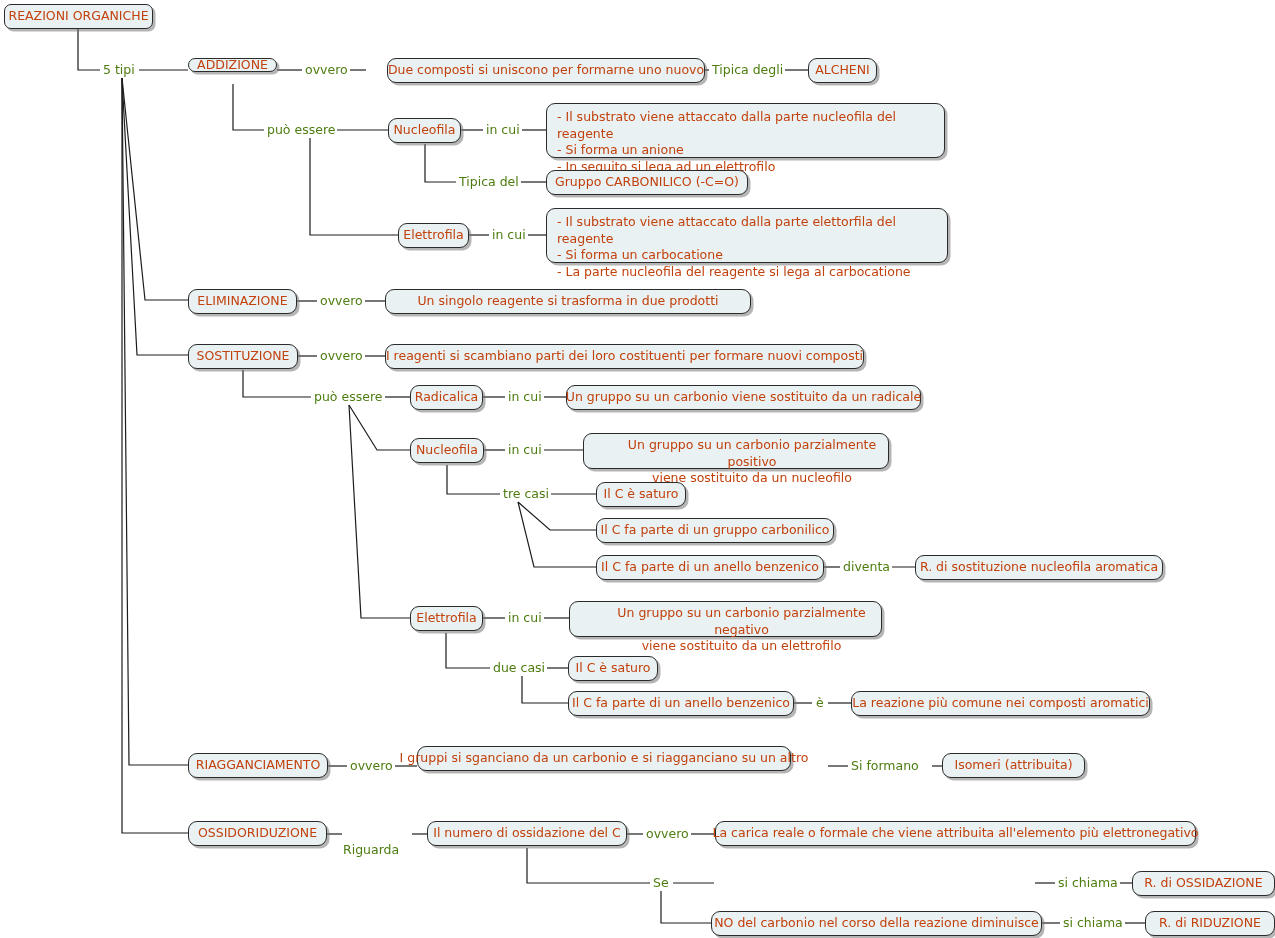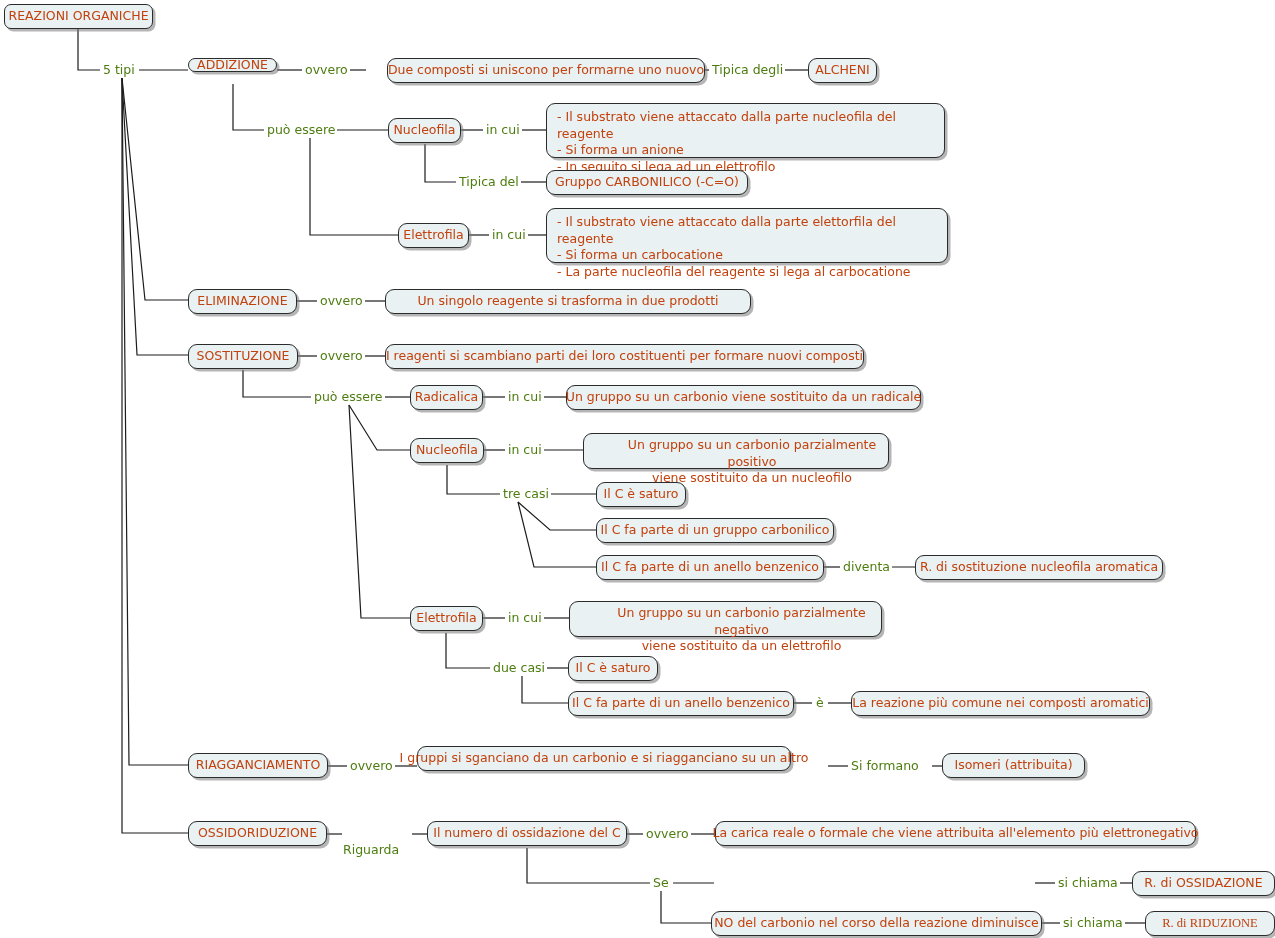--- a/index.html
+++ b/index.html
@@ -222,21 +222,21 @@
 
   <div class="node" style="left:427px; top:821px; width:200px; height:25px;">Il numero di ossidazione del C</div>
 
   <div class="node" style="left:715px; top:821px; width:481px; height:25px;">La carica reale o formale che viene attribuita all'elemento più elettronegativo</div>
 
 
   <div class="node" style="left:1132px; top:871px; width:143px; height:25px;">R. di OSSIDAZIONE</div>
 
   <div class="node" style="left:711px; top:911px; width:331px; height:25px;">NO del carbonio nel corso della reazione diminuisce</div>
 
-  <div class="node" style="left:1145px; top:911px; width:130px; height:25px;font-family:Liberation Serif, serif;">R. di RIDUZIONE</div>
+  <div class="node" style="left:1145px; top:911px; width:130px; height:25px;">R. di RIDUZIONE</div>
 
   <div class="label" style="left:101px; top:64px;">5 tipi</div>
 
   <div class="label" style="left:303px; top:64px;">ovvero</div>
 
   <div class="label" style="left:710px; top:64px;">Tipica degli</div>
 
   <div class="label" style="left:265px; top:124px;">può essere</div>
 
   <div class="label" style="left:484px; top:124px;">in cui</div>

